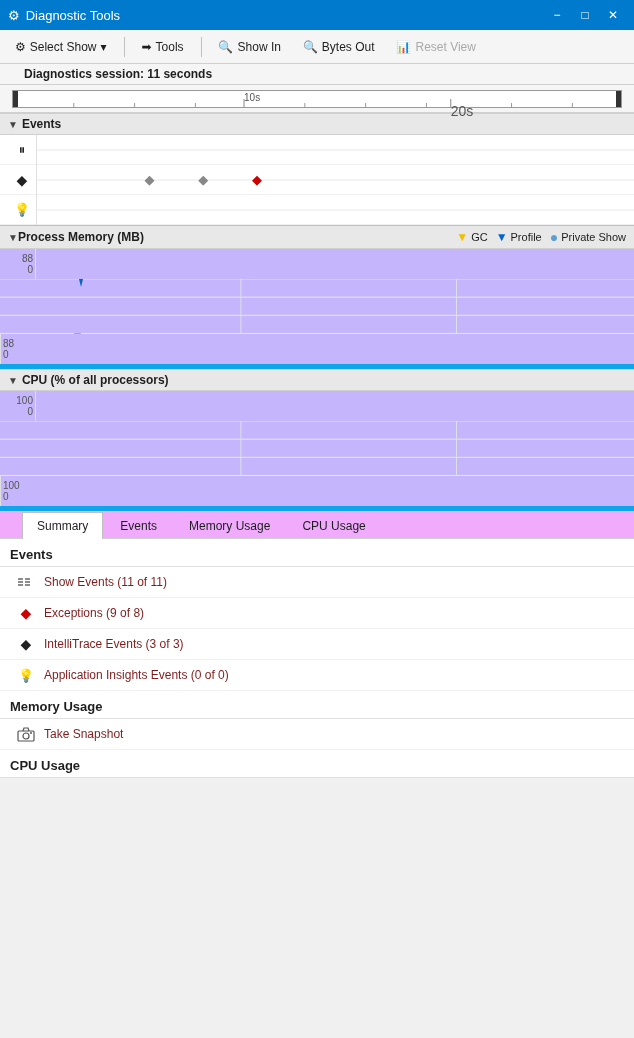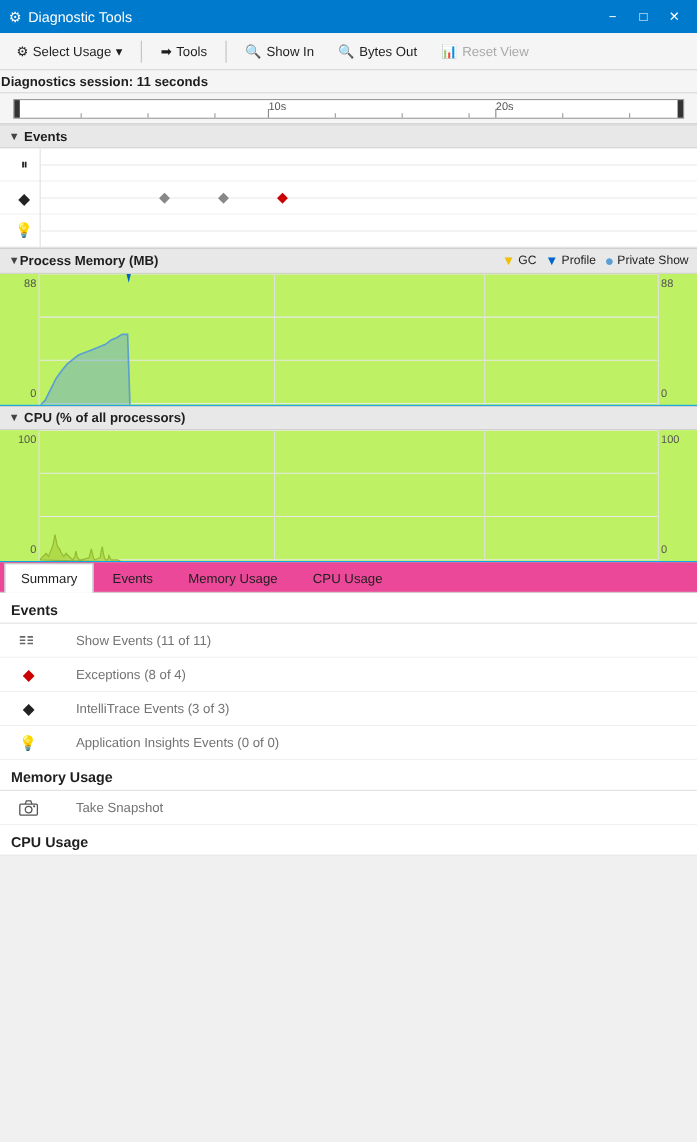--- a/index.html
+++ b/index.html
@@ -67,21 +67,21 @@
       font-size: 12px;
       color: #1e1e1e;
       border-radius: 2px;
     }
     .toolbar-btn.disabled { color: #aaa; cursor: default; }
     .toolbar-separator { width: 1px; height: 20px; background: #c0c0c0; margin: 0 4px; }
 
     
     .session-bar {
       background: #f5f5f5;
-      padding: 3px 1px;
+      padding: 3px 24px;
       border-bottom: 1px solid #d0d0d0;
       font-size: 12px;
       font-weight: 600;
     }
 
     
     .timeline-ruler {
       background: #f5f5f5;
       height: 28px;
       border-bottom: 1px solid #d0d0d0;
@@ -177,24 +177,25 @@
       font-size: 11px;
       font-weight: normal;
     }
     .legend-item {
       display: flex;
       align-items: center;
       gap: 3px;
     }
 
     .chart-container {
-      background: #bef264;
-      border-bottom: 1px solid #0ea5e9;
-      position: relative;
-      display: flex;
+      background: #c4b5fd;
+      border-bottom: 5px solid #0ea5e9;
+      position: relative;
+      display: flex;
+      flex-direction: column;
     }
     .chart-y-left {
       width: 36px;
       display: flex;
       flex-direction: column;
       justify-content: space-between;
       padding: 4px 2px;
       font-size: 10px;
       color: #555;
       text-align: right;
@@ -212,24 +213,24 @@
       border-left: 1px solid #e0e0e0;
     }
     .chart-main {
       flex: 1;
       position: relative;
       overflow: hidden;
     }
 
     
     .bottom-tabs {
-      background: #ec4899;
+      background: #f0abfc;
       border-bottom: 1px solid #d0d0d0;
       display: flex;
-      padding: 0 4px;
+      padding: 0 22px;
     }
     .tab {
       padding: 6px 14px;
       cursor: pointer;
       font-size: 12px;
       border: 1px solid transparent;
       border-bottom: none;
       margin-right: 2px;
       position: relative;
       top: 1px;
@@ -262,23 +263,22 @@
     }
     .summary-item .item-icon {
       width: 20px;
       height: 20px;
       display: flex;
       align-items: center;
       justify-content: center;
       flex-shrink: 0;
     }
     .summary-item .item-text {
-      color: #737373;
+      color: #7f1d1d;
       text-decoration: none;
-      margin-left: 25px;
     }
 
     .grid-line {
       stroke: #e8e8e8;
       stroke-width: 1;
     }
   </style>
 </head>
 <body>
 
@@ -290,21 +290,21 @@
   <div class="title-bar-controls">
     <button class="title-btn">−</button>
     <button class="title-btn">□</button>
     <button class="title-btn close">✕</button>
   </div>
 </div>
 
 <div class="toolbar">
   <button class="toolbar-btn">
     <span>⚙</span>
-    <span>Select Usage</span>
+    <span>Select Show</span>
     <span>▾</span>
   </button>
   <div class="toolbar-separator"></div>
   <button class="toolbar-btn">
     <span>➡</span>
     <span>Tools</span>
   </button>
   <div class="toolbar-separator"></div>
   <button class="toolbar-btn">
     <span>🔍</span>
@@ -323,21 +323,21 @@
 <div class="session-bar">
   <span>Diagnostics session: 11 seconds</span>
 </div>
 
 <div class="timeline-ruler">
   <div class="ruler-track" style="flex:1; height:18px; background:#fff; border:1px solid #999; position:relative;">
     <div class="ruler-fill" style="position:absolute;left:0;top:0;bottom:0;width:5px;background:#333;"></div>
     <div class="ruler-fill-right" style="position:absolute;right:0;top:0;bottom:0;width:5px;background:#333;"></div>
 
     <span style="position:absolute;left:38%;top:1px;font-size:10px;color:#555;">10s</span>
-    <span style="position:absolute;left:72%;top:1px;font-size:10px;color:#555;">20s</span>
+    <span style="position:absolute;left:72%;top:12px;font-size:14px;color:#555;">20s</span>
 
     <svg style="position:absolute;top:0;left:0;width:100%;height:100%;">
 
       <line x1="10%" y1="12" x2="10%" y2="18" stroke="#999" stroke-width="1"></line>
       <line x1="20%" y1="12" x2="20%" y2="18" stroke="#999" stroke-width="1"></line>
       <line x1="30%" y1="12" x2="30%" y2="18" stroke="#999" stroke-width="1"></line>
       <line x1="38%" y1="8" x2="38%" y2="18" stroke="#888" stroke-width="1"></line>
       <line x1="48%" y1="12" x2="48%" y2="18" stroke="#999" stroke-width="1"></line>
       <line x1="58%" y1="12" x2="58%" y2="18" stroke="#999" stroke-width="1"></line>
       <line x1="68%" y1="12" x2="68%" y2="18" stroke="#999" stroke-width="1"></line>
@@ -515,21 +515,21 @@
         <line x1="8" y1="10" x2="13" y2="10" stroke="#666" stroke-width="1.5"></line>
       </svg>
     </div>
     <a class="item-text">Show Events (11 of 11)</a>
   </div>
 
   <div class="summary-item">
     <div class="item-icon">
       <span style="color:#cc0000;font-size:14px;">◆</span>
     </div>
-    <a class="item-text">Exceptions (8 of 4)</a>
+    <a class="item-text">Exceptions (9 of 8)</a>
   </div>
 
   <div class="summary-item">
     <div class="item-icon">
       <span style="color:#222;font-size:14px;">◆</span>
     </div>
     <a class="item-text">IntelliTrace Events (3 of 3)</a>
   </div>
 
   <div class="summary-item">

